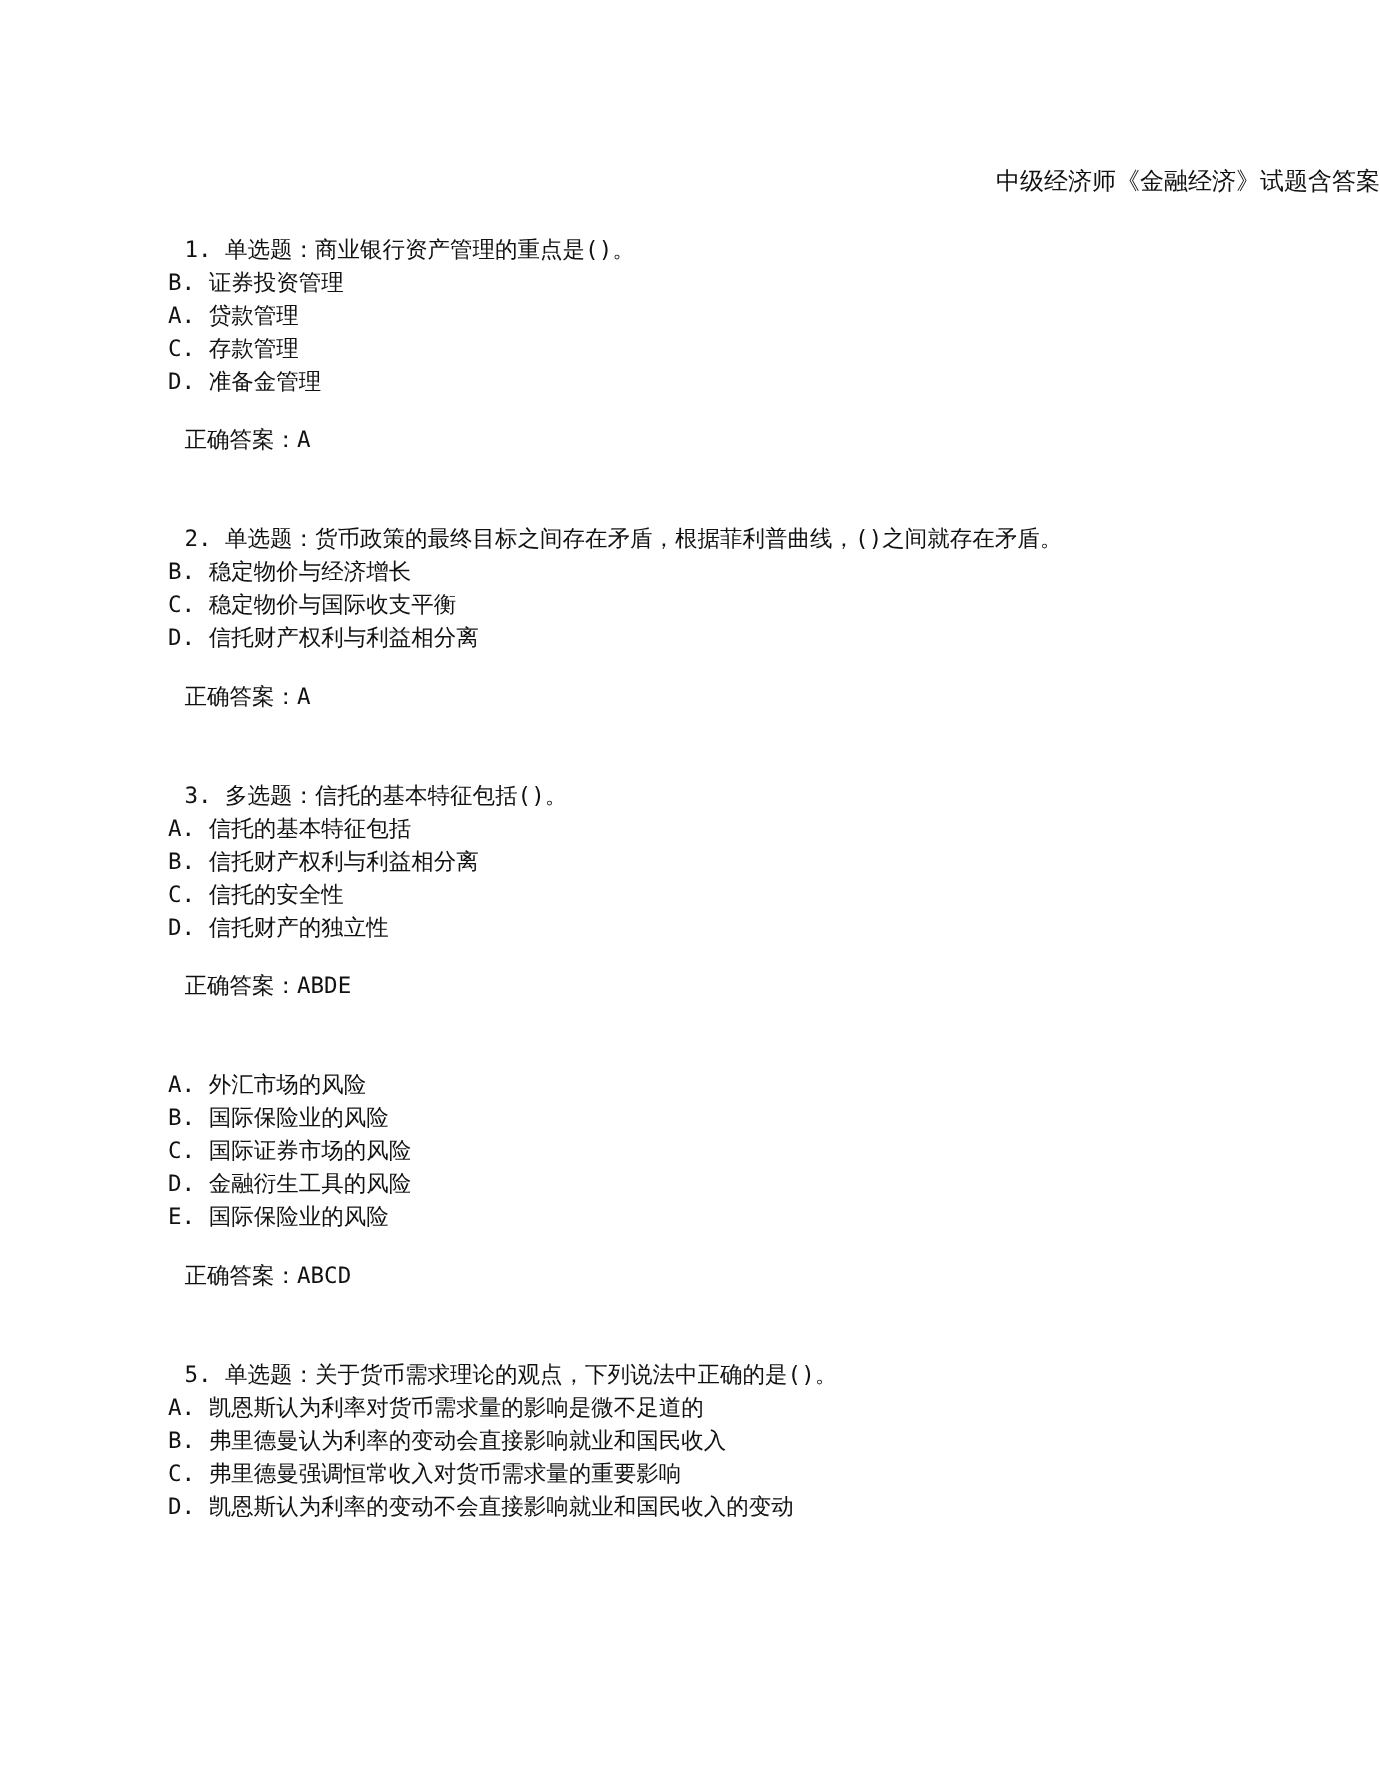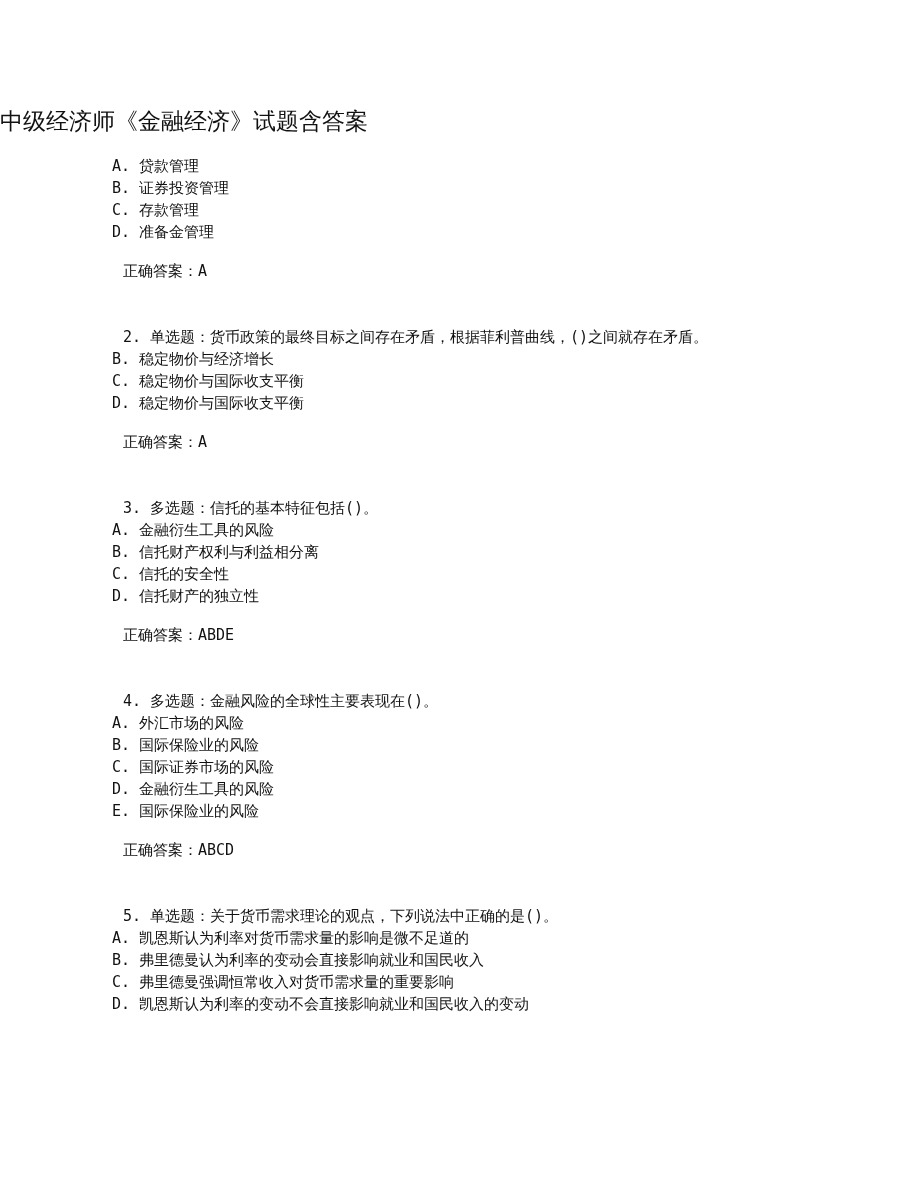--- a/index.html
+++ b/index.html
@@ -11,22 +11,22 @@
     background: #ffffff;
     color: #111111;
     font-family: "DejaVu Sans Mono", "DejaVu Sans", sans-serif;
     font-size: 15px;
     line-height: 22px;
     padding-top: 111px;
     overflow: hidden;
   }
   .doc-title {
     margin: 0 0 24px 0;
-    text-align: left;
-    font-size: 23px;
+    text-align: right;
+    font-size: 16px;
     font-weight: normal;
     line-height: 20px;
     color: #111111;
   }
   .question { margin: 0; padding: 0; }
   .q-heading {
     margin: 0 30px 0 123px;
     white-space: nowrap;
   }
   .q-num {
@@ -43,46 +43,46 @@
   }
 </style>
 </head>
 <body>
 
 <div class="page">
 
   <h1 class="doc-title">中级经济师《金融经济》试题含答案</h1>
 
   <section class="question">
+    <p class="q-heading"><span class="q-num">1.</span><span class="q-text">单选题：商业银行资产管理的重点是()。</span></p>
+    <p class="option">B. 证券投资管理</p>
     <p class="option">A. 贷款管理</p>
-    <p class="option">B. 证券投资管理</p>
     <p class="option">C. 存款管理</p>
     <p class="option">D. 准备金管理</p>
     <p class="answer"><span>正确答案：</span><span>A</span></p>
   </section>
 
   <section class="question">
     <p class="q-heading"><span class="q-num">2.</span><span class="q-text">单选题：货币政策的最终目标之间存在矛盾，根据菲利普曲线，()之间就存在矛盾。</span></p>
     <p class="option">B. 稳定物价与经济增长</p>
     <p class="option">C. 稳定物价与国际收支平衡</p>
-    <p class="option">D. 稳定物价与国际收支平衡</p>
+    <p class="option">D. 信托财产权利与利益相分离</p>
     <p class="answer"><span>正确答案：</span><span>A</span></p>
   </section>
 
   <section class="question">
     <p class="q-heading"><span class="q-num">3.</span><span class="q-text">多选题：信托的基本特征包括()。</span></p>
-    <p class="option">A. 金融衍生工具的风险</p>
+    <p class="option">A. 信托的基本特征包括</p>
     <p class="option">B. 信托财产权利与利益相分离</p>
     <p class="option">C. 信托的安全性</p>
     <p class="option">D. 信托财产的独立性</p>
     <p class="answer"><span>正确答案：</span><span>ABDE</span></p>
   </section>
 
   <section class="question">
-    <p class="q-heading"><span class="q-num">4.</span><span class="q-text">多选题：金融风险的全球性主要表现在()。</span></p>
     <p class="option">A. 外汇市场的风险</p>
     <p class="option">B. 国际保险业的风险</p>
     <p class="option">C. 国际证券市场的风险</p>
     <p class="option">D. 金融衍生工具的风险</p>
     <p class="option">E. 国际保险业的风险</p>
     <p class="answer"><span>正确答案：</span><span>ABCD</span></p>
   </section>
 
   <section class="question">
     <p class="q-heading"><span class="q-num">5.</span><span class="q-text">单选题：关于货币需求理论的观点，下列说法中正确的是()。</span></p>

